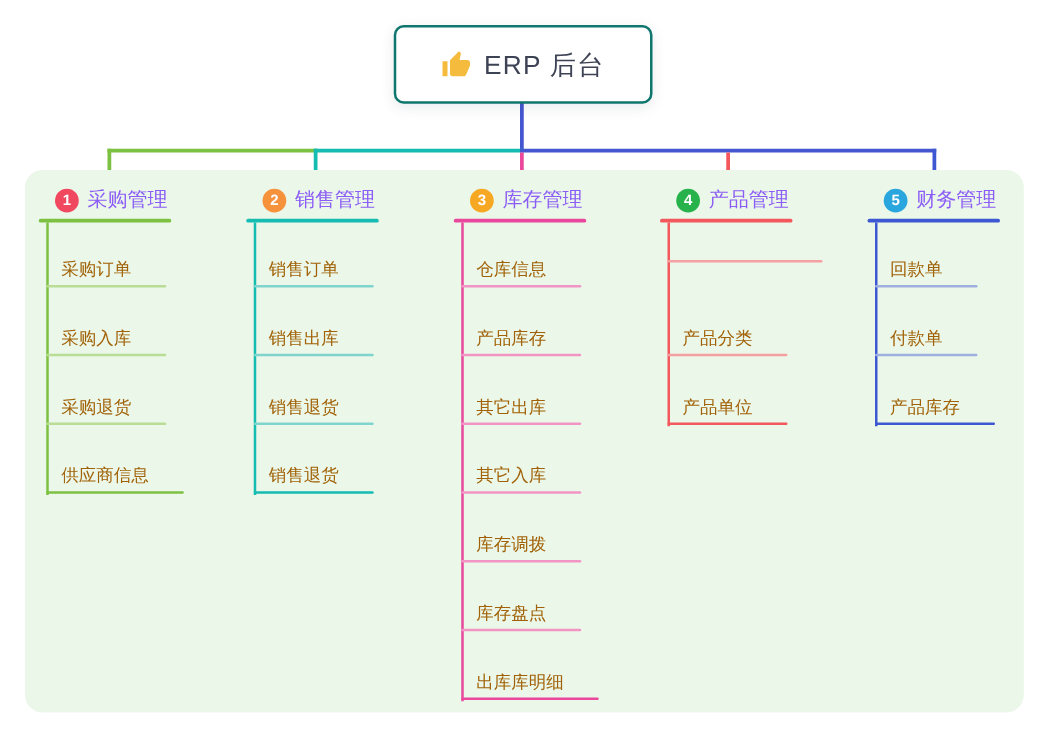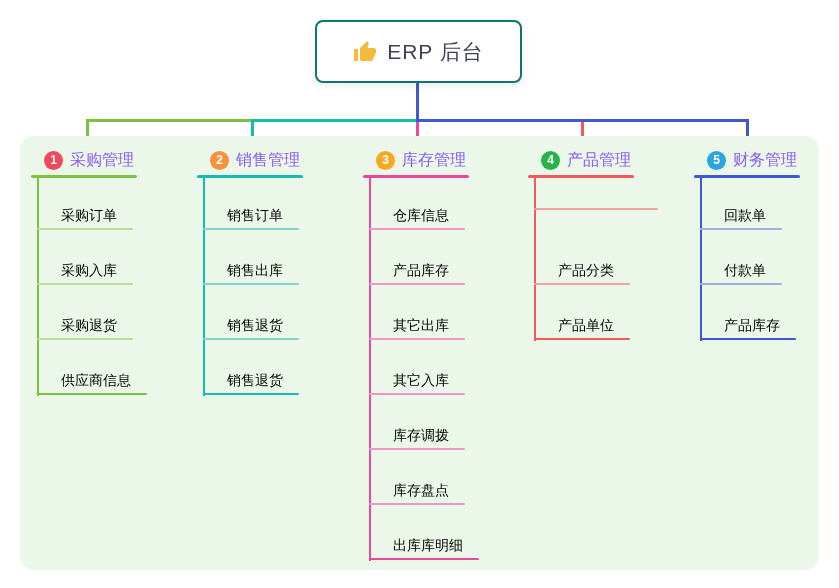--- a/index.html
+++ b/index.html
@@ -30,21 +30,21 @@
   .badge{
     width:19px;height:19px;border-radius:50%;flex:0 0 19px;
     color:#fff;font-size:12px;font-weight:bold;line-height:19px;text-align:center;
     margin-right:7px;
   }
   .branch-label{font-size:16px;color:#8b5cf6;white-space:nowrap;}
   .underline{position:absolute;left:0;top:25px;width:106px;height:3px;border-radius:2px;}
   .vline{position:absolute;left:6px;top:28px;width:2px;}
   .kids{position:absolute;left:0;top:55px;width:100%;}
   .child{position:absolute;left:6px;top:calc(var(--i) * 55px);}
-  .clabel{display:block;padding-left:24px;font-size:14px;color:#000000;line-height:20px;white-space:nowrap;}
+  .clabel{display:block;padding-left:12px;font-size:14px;color:#a16207;line-height:20px;white-space:nowrap;}
   .cline{display:block;height:2px;margin-top:3px;border-radius:1px;}
 </style>
 </head>
 <body>
 
 <div class="stage">
 
   <div class="line" style="left:416px;top:82px;width:3px;height:39px;background:#4457d0;"></div>
   <div class="line" style="left:86px;top:119px;width:168px;height:3px;background:#7cc141;"></div>
   <div class="line" style="left:251px;top:119px;width:168px;height:3px;background:#14bcb2;"></div>

